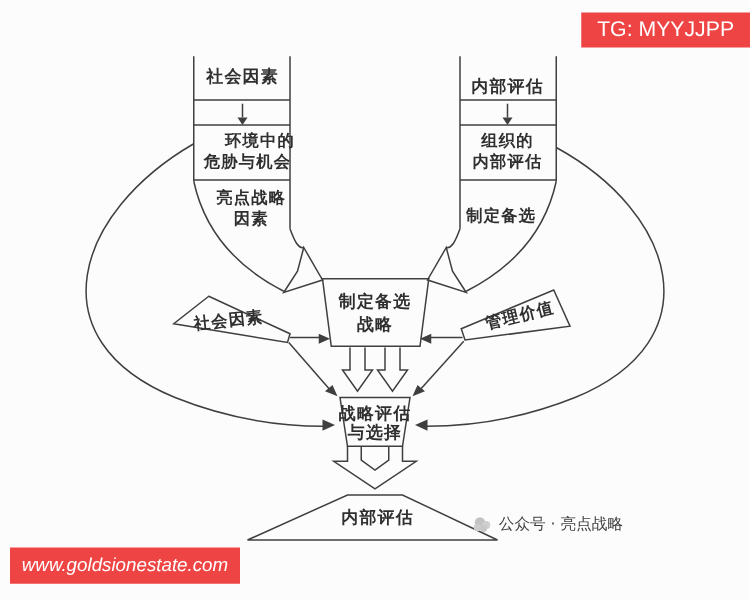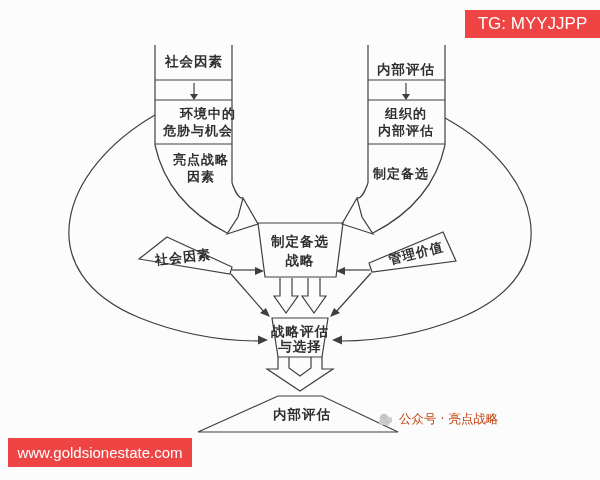--- a/index.html
+++ b/index.html
@@ -16,24 +16,24 @@
   .lbl.big{font-size:13.5px;}
   .lbl.rot-social{transform:translate(-50%,-50%) rotate(-6deg);}
   .lbl.rot-mgmt{transform:translate(-50%,-50%) rotate(-14deg);}
   .badge{
     position:absolute;background:#ef4444;color:#fff;
     font-family:"Liberation Sans","DejaVu Sans",sans-serif;
     display:flex;align-items:center;justify-content:center;
     font-weight:400;
   }
   #tg-badge{top:10px;right:0;width:135px;height:28px;font-size:17px;}
-  #url-badge{left:8px;top:438px;width:184px;height:29px;font-size:15px;}
+  #url-badge{left:8px;top:438px;width:184px;height:29px;font-size:15px;font-style:italic;}
   #wechat-watermark{
     position:absolute;left:377px;top:411px;display:flex;align-items:center;gap:4px;
-    color:#c2410c;font-size:12.5px;font-family:"DejaVu Sans","Liberation Sans",sans-serif;
+    color:#404040;font-size:12.5px;font-family:"DejaVu Sans","Liberation Sans",sans-serif;
     white-space:nowrap;
   }
 </style>
 </head>
 <body>
 
 <div id="stage">
 
   <svg id="diagram-svg" width="600" height="480" viewBox="0 0 600 480" fill="none" stroke="#3f3f3f" stroke-width="1.2">
 

